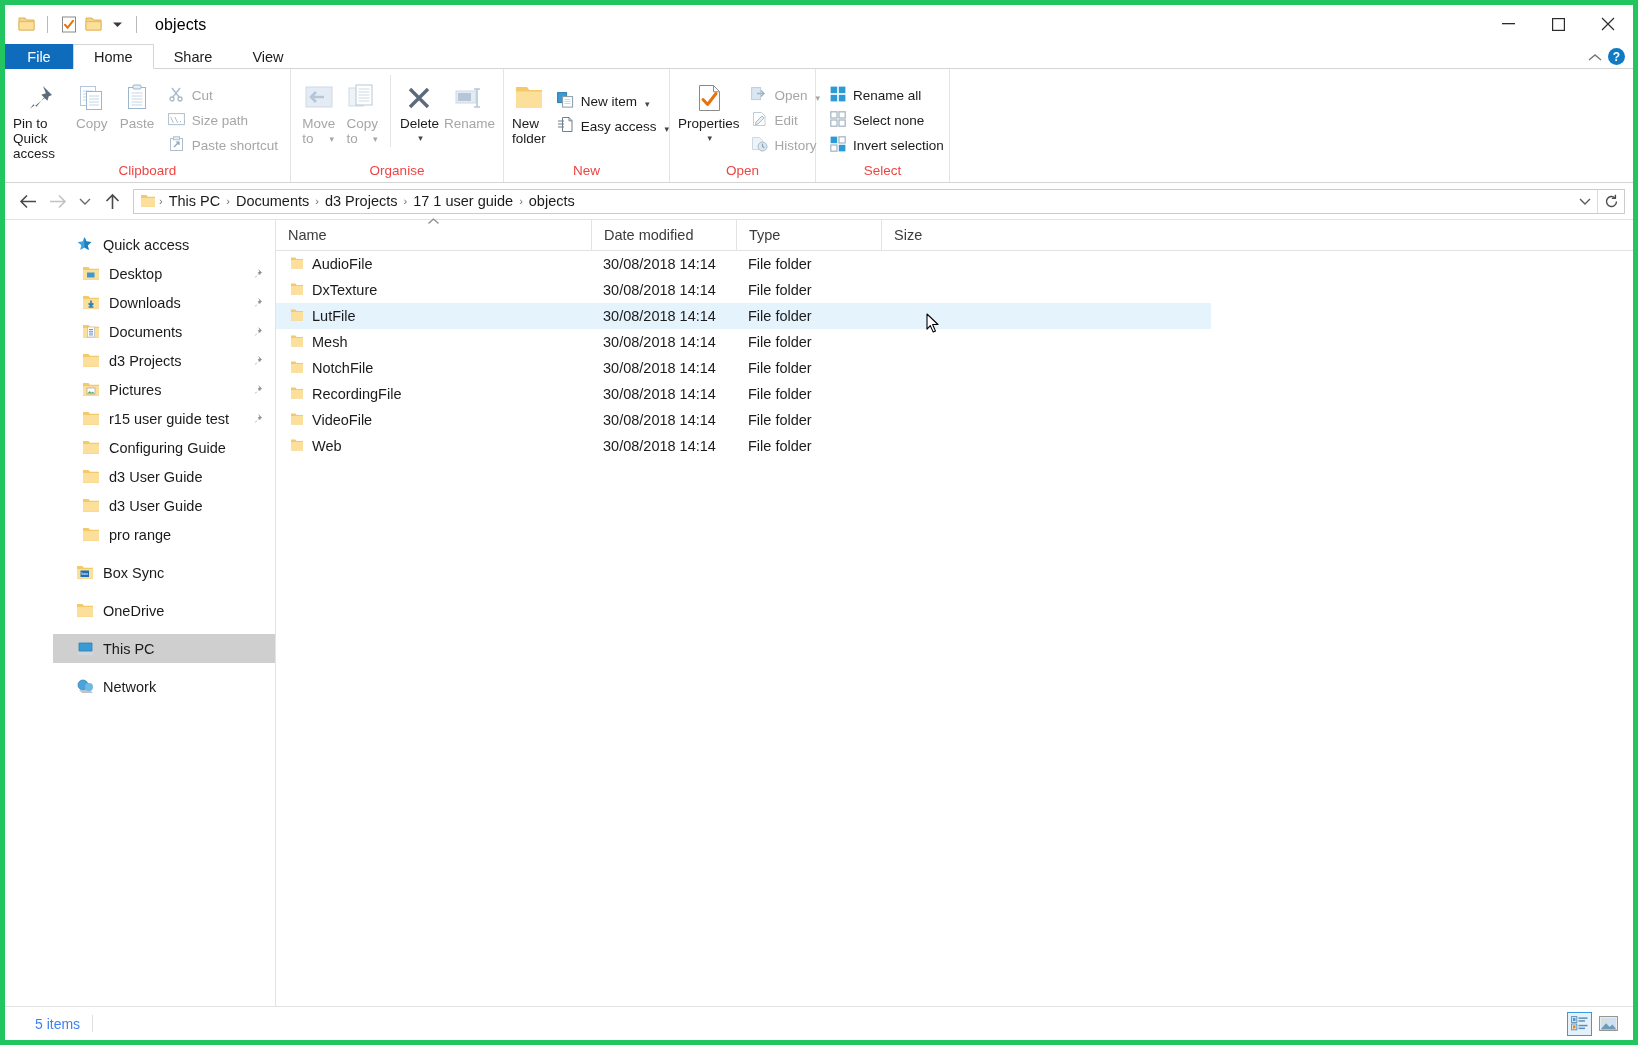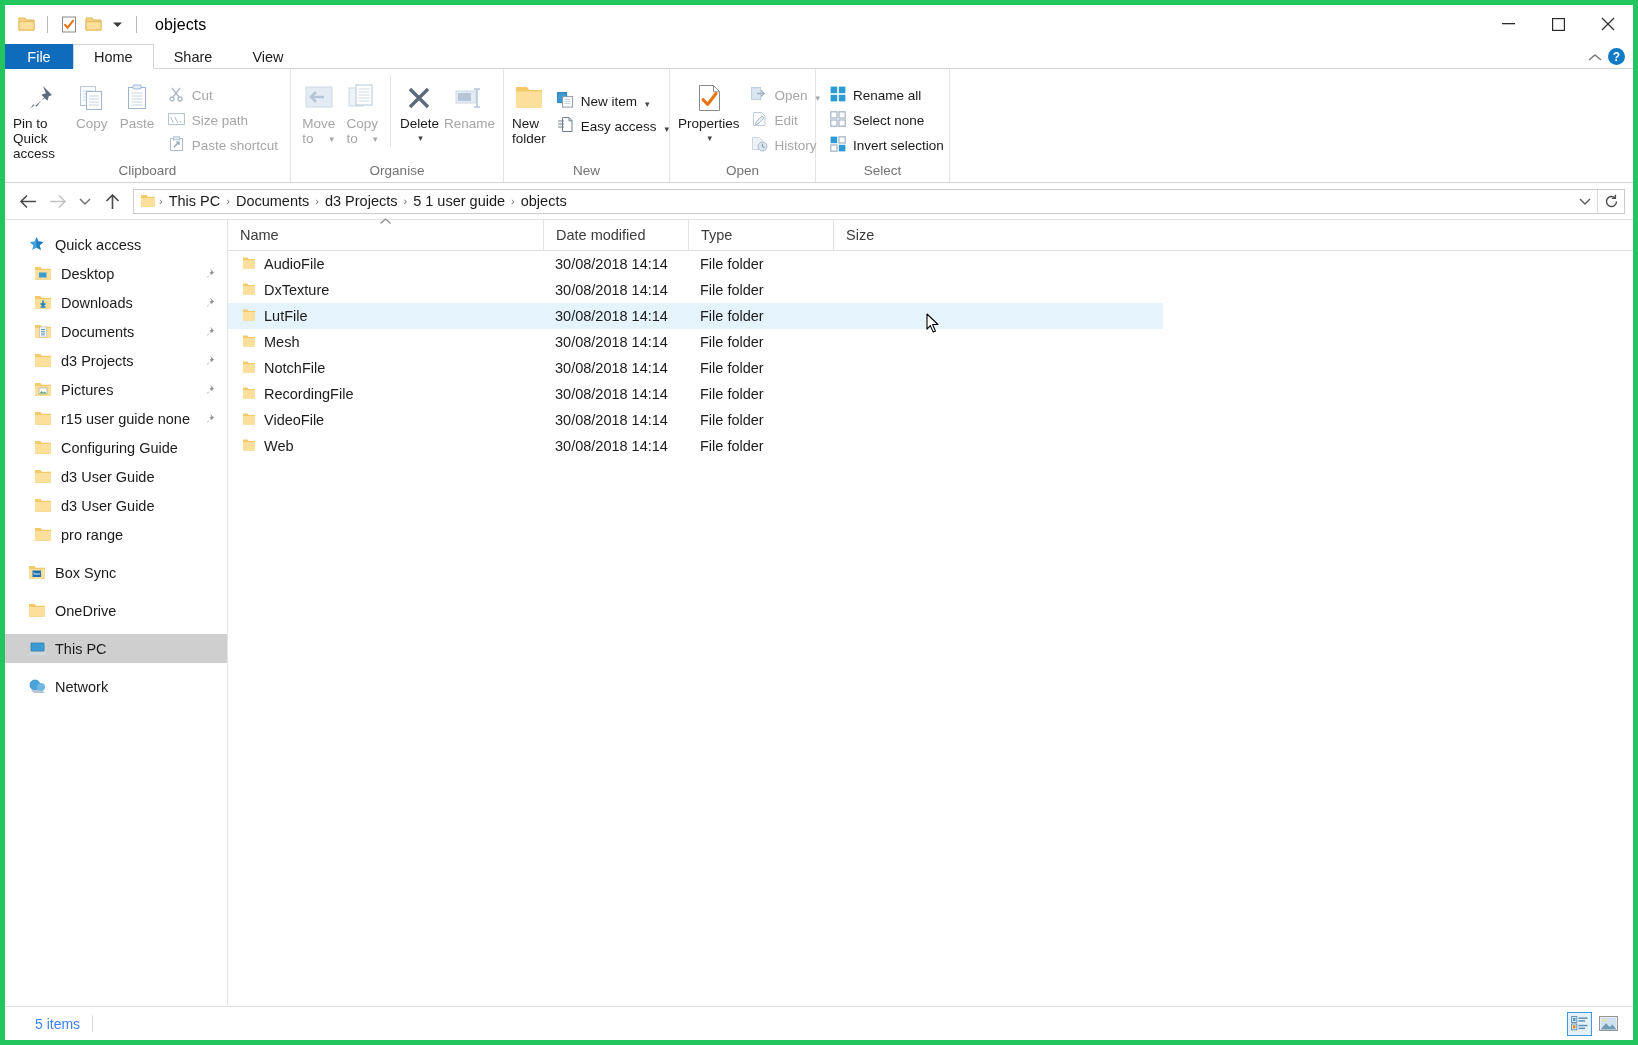--- a/index.html
+++ b/index.html
@@ -73,21 +73,21 @@
     position:relative;
   }
   .rgroup{
     display:flex;flex-direction:column;
     position:relative;
     border-right:1px solid #e4e4e4;
   }
   .rgroup:last-child{border-right:none;}
   .rgroup-body{flex:1;display:flex;align-items:flex-start;padding:6px 6px 0 6px;gap:2px;}
   .rgroup-label{
-    height:21px;line-height:20px;text-align:center;font-size:13.5px;color:#737373;
+    height:21px;line-height:20px;text-align:center;font-size:13.5px;color:#ef4444;
   }
   .big-btn{
     width:62px;display:flex;flex-direction:column;align-items:center;
     padding:4px 2px 0 2px;font-size:13.5px;color:#1b1b1b;line-height:15px;
   }
   .big-btn.wide{width:84px;}
   .big-btn .ico{height:34px;display:flex;align-items:flex-end;justify-content:center;margin-bottom:3px;}
   .big-btn.disabled{color:#a6a6a6;}
   .col-small{display:flex;flex-direction:column;padding-top:3px;}
   .small-btn{
@@ -120,21 +120,21 @@
   .searchbox{
     width:300px;height:25px;border:1px solid #cccccc;box-sizing:border-box;margin-left:6px;
     display:flex;align-items:center;padding:0 6px 0 9px;background:#fff;
   }
   .searchbox input{
     border:0;outline:0;flex:1;font-size:14.5px;font-family:inherit;color:#1b1b1b;background:transparent;
   }
   .searchbox input::placeholder{color:#6f6f6f;}
 
   
-  .content{flex:1;display:flex;min-height:0;border-top:1px solid #e3e3e3;}
+  .content{flex:1;display:flex;min-height:0;border-top:1px solid #e3e3e3;padding-left:48px;}
   .sidebar{
     width:222px;flex:0 0 222px;background:#fff;border-right:1px solid #e3e3e3;
     padding-top:10px;overflow:hidden;
   }
   .nav-item{
     height:29px;display:flex;align-items:center;padding-left:29px;font-size:14.5px;color:#1b1b1b;
     position:relative;
   }
   .nav-item.root{padding-left:23px;}
   .nav-item.selected{background:#cfcfcf;}
@@ -540,21 +540,21 @@
               <path d="M1 4h14v8.8H1z" fill="#fbdf9a"></path>
             </svg>
         </span>
         <span class="crumb-sep">›</span>
         <span class="crumb">This PC</span>
         <span class="crumb-sep">›</span>
         <span class="crumb">Documents</span>
         <span class="crumb-sep">›</span>
         <span class="crumb">d3 Projects</span>
         <span class="crumb-sep">›</span>
-        <span class="crumb">5 1 user guide</span>
+        <span class="crumb">17 1 user guide</span>
         <span class="crumb-sep">›</span>
         <span class="crumb">objects</span>
       </div>
       <div class="addr-right">
         <div class="addr-chev">
           <svg width="12" height="9" viewBox="0 0 12 9">
               <path d="M1 2l5 5 5-5" stroke="#5a5a5a" stroke-width="1.4" fill="none"></path>
             </svg>
         </div>
         <div class="addr-refresh">
@@ -665,21 +665,21 @@
         </span>
       </div>
 
       <div class="nav-item">
         <span class="nico">
           <svg width="18" height="15" viewBox="0 0 18 15">
               <path d="M1 1h5.5l1.4 1.8H17v11H1z" fill="#f3c96a"></path>
               <path d="M1 4h16v9.5H1z" fill="#fbdf9a"></path>
             </svg>
         </span>
-        <span class="nlabel">r15 user guide none</span>
+        <span class="nlabel">r15 user guide test</span>
         <span class="pin">
           <svg width="12" height="12" viewBox="0 0 12 12">
               <path d="M7.3 1l3.7 3.7-1.3.5-.6 1.9-1.4-1.4-3.1 3.9-.5-.5 3.9-3.1-1.4-1.4 1.9-.6z" fill="#8b8b8b"></path>
             </svg>
         </span>
       </div>
 
       <div class="nav-item">
         <span class="nico">
           <svg width="18" height="15" viewBox="0 0 18 15">

